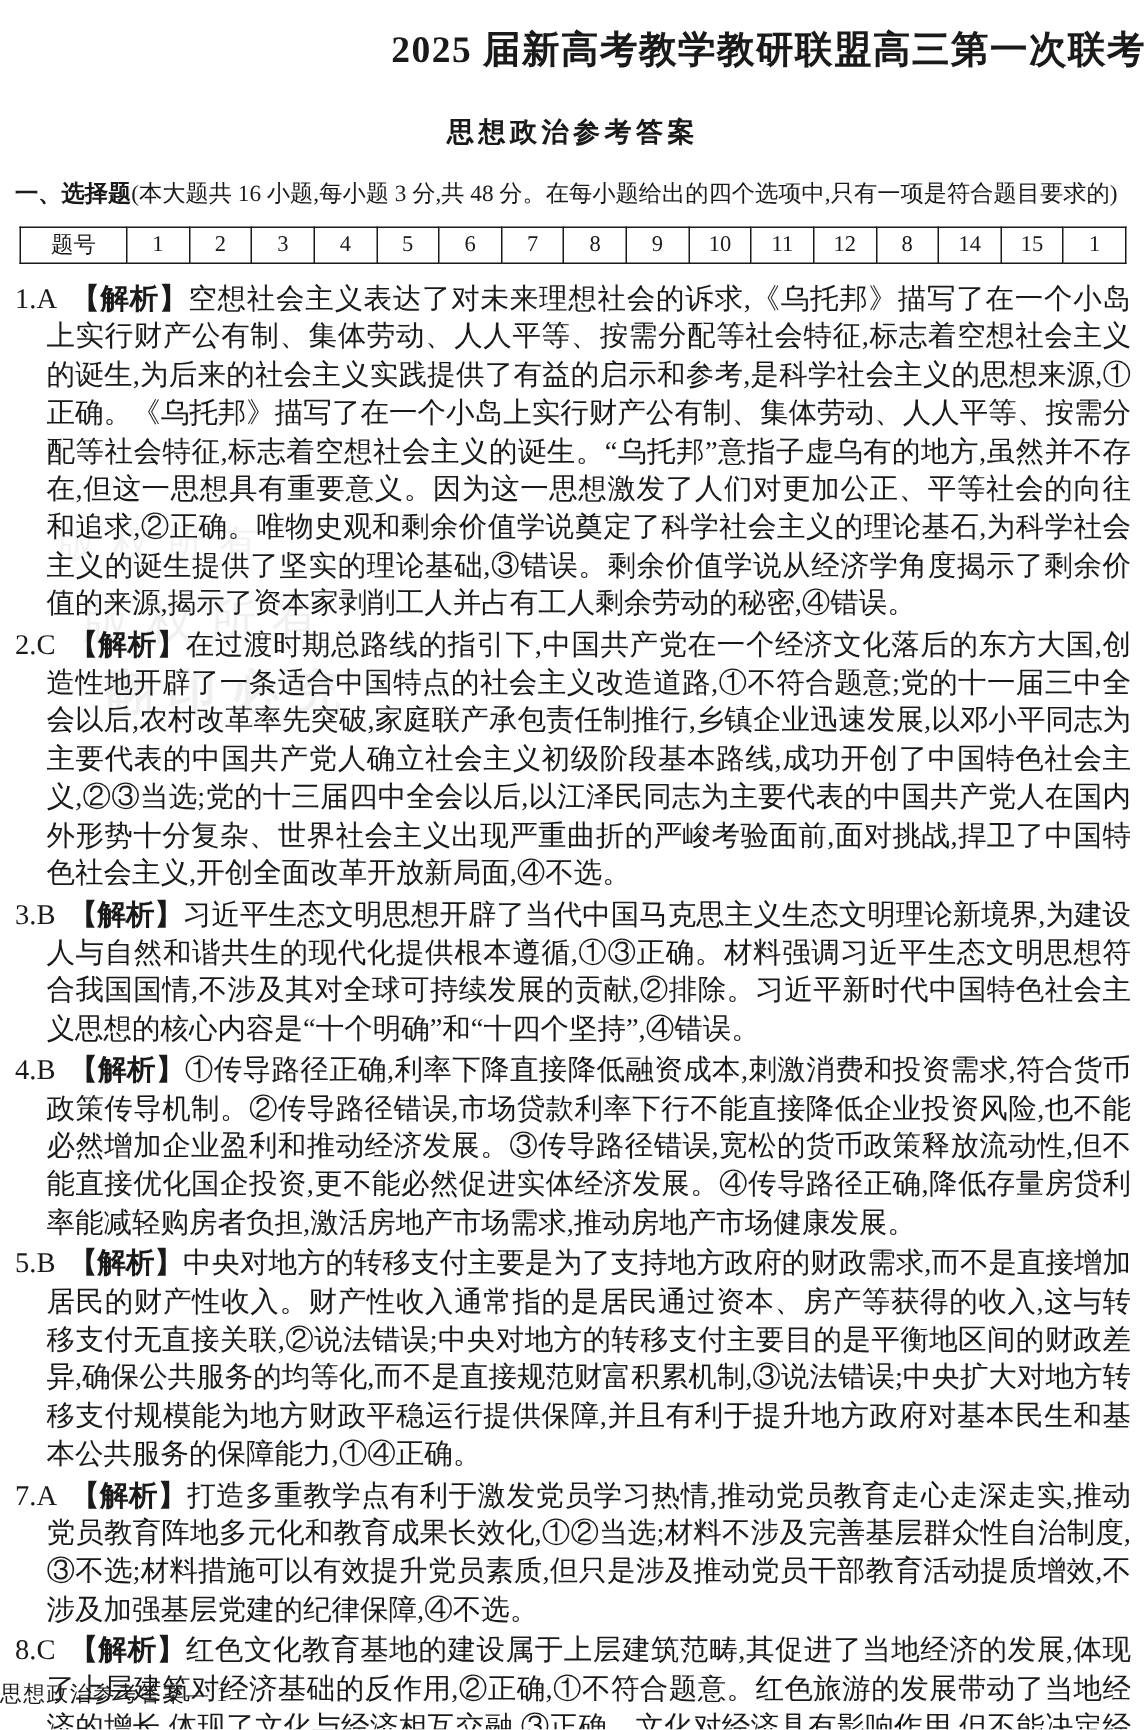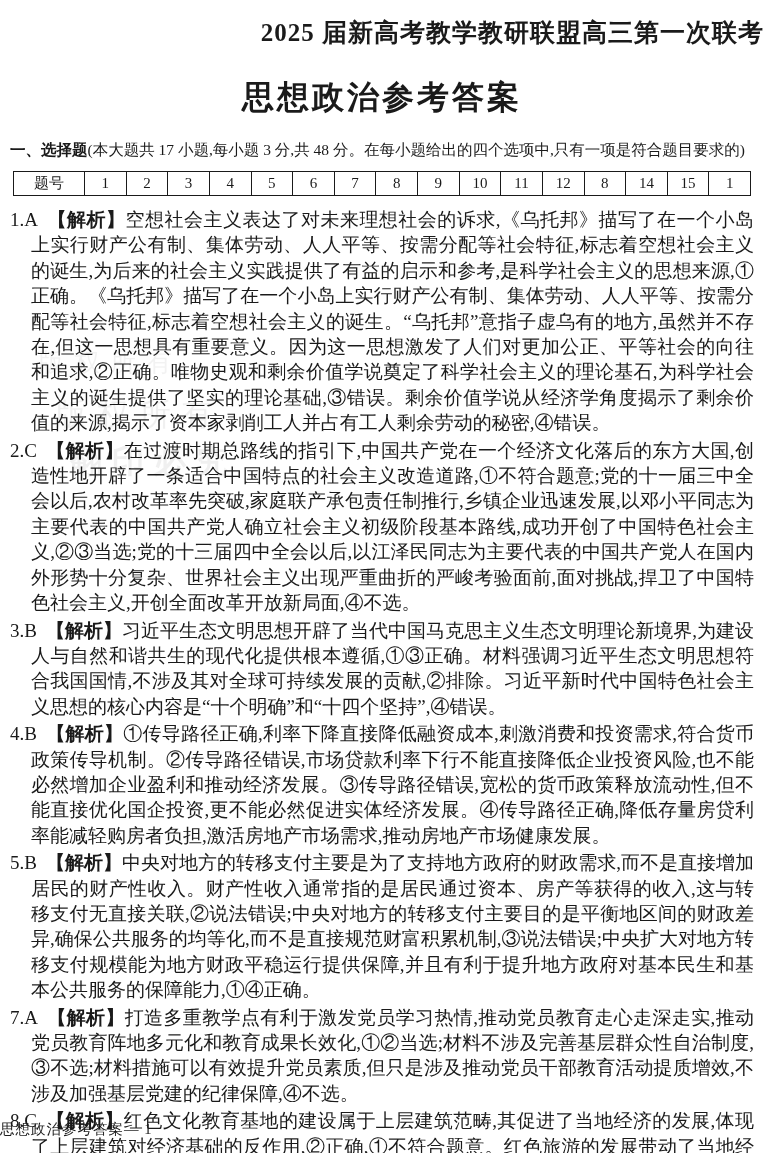--- a/index.html
+++ b/index.html
@@ -15,21 +15,21 @@
     margin:16px 0 0 0;
     text-align:right;
     font-size:25px;
     font-weight:600;
     letter-spacing:1px;
     font-family:"Liberation Serif","DejaVu Serif",serif;
   }
   .doc-subtitle{
     margin:27px 0 0 0;
     text-align:center;
-    font-size:32px;
+    font-size:18px;
     font-weight:bold;
     letter-spacing:3px;
     font-family:"Liberation Sans","DejaVu Sans",sans-serif;
   }
   .section-heading{
     margin:19px 10px 0 10px;
     font-size:15.5px;
     line-height:21px;
   }
   .section-heading .sec-bold{
@@ -101,21 +101,21 @@
 
   <div class="watermark wm-0">版权所有</div>
   <div class="watermark wm-1">翻印必究</div>
   <div class="watermark wm-2">版权所有</div>
 
   <h1 class="doc-title">2025 届新高考教学教研联盟高三第一次联考</h1>
 
   <h2 class="doc-subtitle">思想政治参考答案</h2>
 
   <div class="section-heading">
-    <span class="sec-bold">一、选择题</span><span>(本大题共 17 小题,每小题 3 分,共 48 分。在每小题给出的四个选项中,只有一项是符合题目要求的)</span>
+    <span class="sec-bold">一、选择题</span><span>(本大题共 16 小题,每小题 3 分,共 48 分。在每小题给出的四个选项中,只有一项是符合题目要求的)</span>
   </div>
 
   <table class="answer-table">
     <tbody>
       <tr id="qnum-row">
           <td class="head-col">题号</td>
           <td>1</td>
           <td>2</td>
           <td>3</td>
           <td>4</td>

